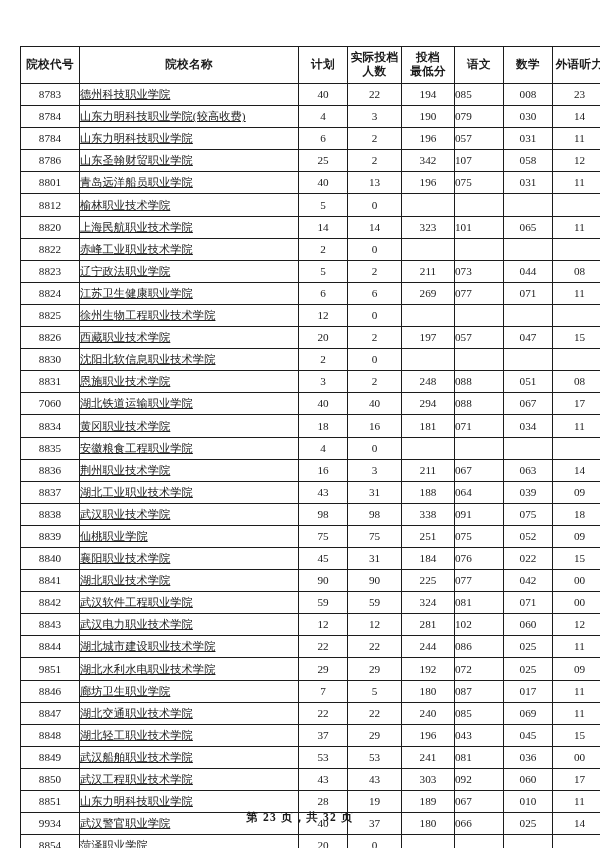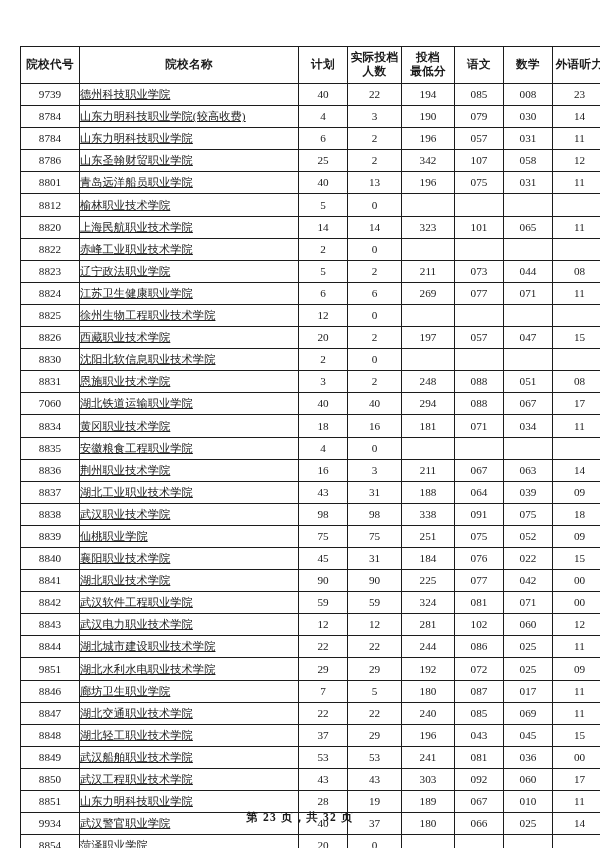--- a/index.html
+++ b/index.html
@@ -55,21 +55,21 @@
   }
   table.score-table tbody td {
     height: 21.1px;
     vertical-align: middle;
   }
   .c-code    { width: 58px;  text-align: center; }
   .c-name    { width: 218px; text-align: left; padding-left: 5px; }
   .c-plan    { width: 48px;  text-align: center; }
   .c-actual  { width: 53px;  text-align: center; }
   .c-min     { width: 52px;  text-align: center; }
-  .c-chinese { width: 48px;  text-align: center; }
+  .c-chinese { width: 48px;  text-align: left; }
   .c-math    { width: 48px;  text-align: center; }
   .c-listen  { width: 53px;  text-align: center; }
 
   .num { font-family: "Liberation Serif", "DejaVu Serif", serif; font-size: 11.3px; }
   .name-cell { font-size: 11.4px; letter-spacing: 0.1px; white-space: nowrap; text-decoration: underline; }
 
   .footer {
     position: absolute;
     left: 0;
     top: 810px;
@@ -113,21 +113,21 @@
           <th class="c-math">
             <span class="hdr2">数学</span>
           </th>
           <th class="c-listen">
             <span class="hdr2">外语听力</span>
           </th>
         </tr>
       </thead>
       <tbody id="table-body">
           <tr>
-            <td class="c-code num">9739</td>
+            <td class="c-code num">8783</td>
             <td class="c-name name-cell">德州科技职业学院</td>
             <td class="c-plan num">40</td>
             <td class="c-actual num">22</td>
             <td class="c-min num">194</td>
             <td class="c-chinese num">085</td>
             <td class="c-math num">008</td>
             <td class="c-listen num">23</td>
           </tr>
           <tr>
             <td class="c-code num">8784</td>

